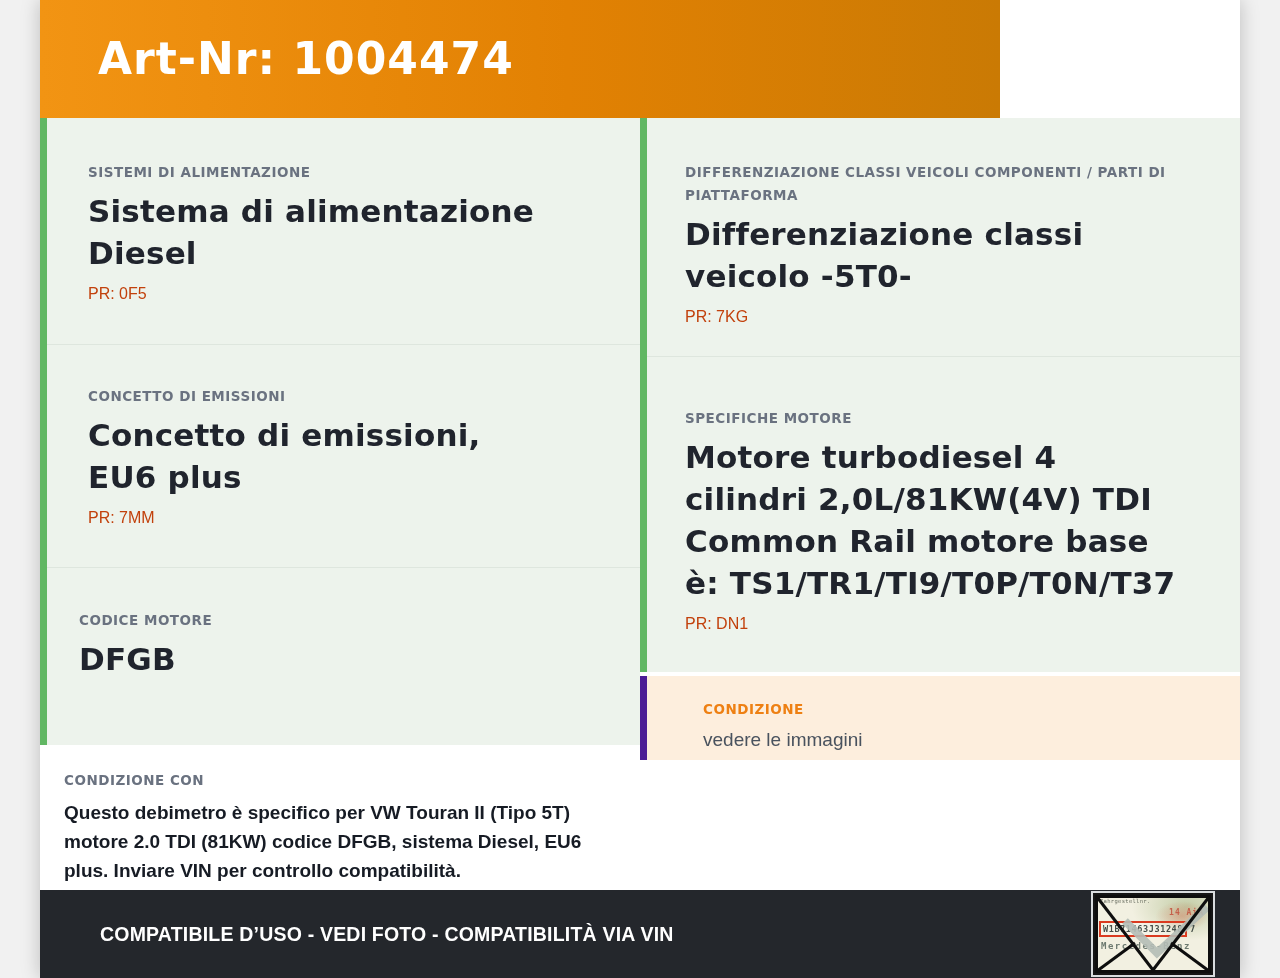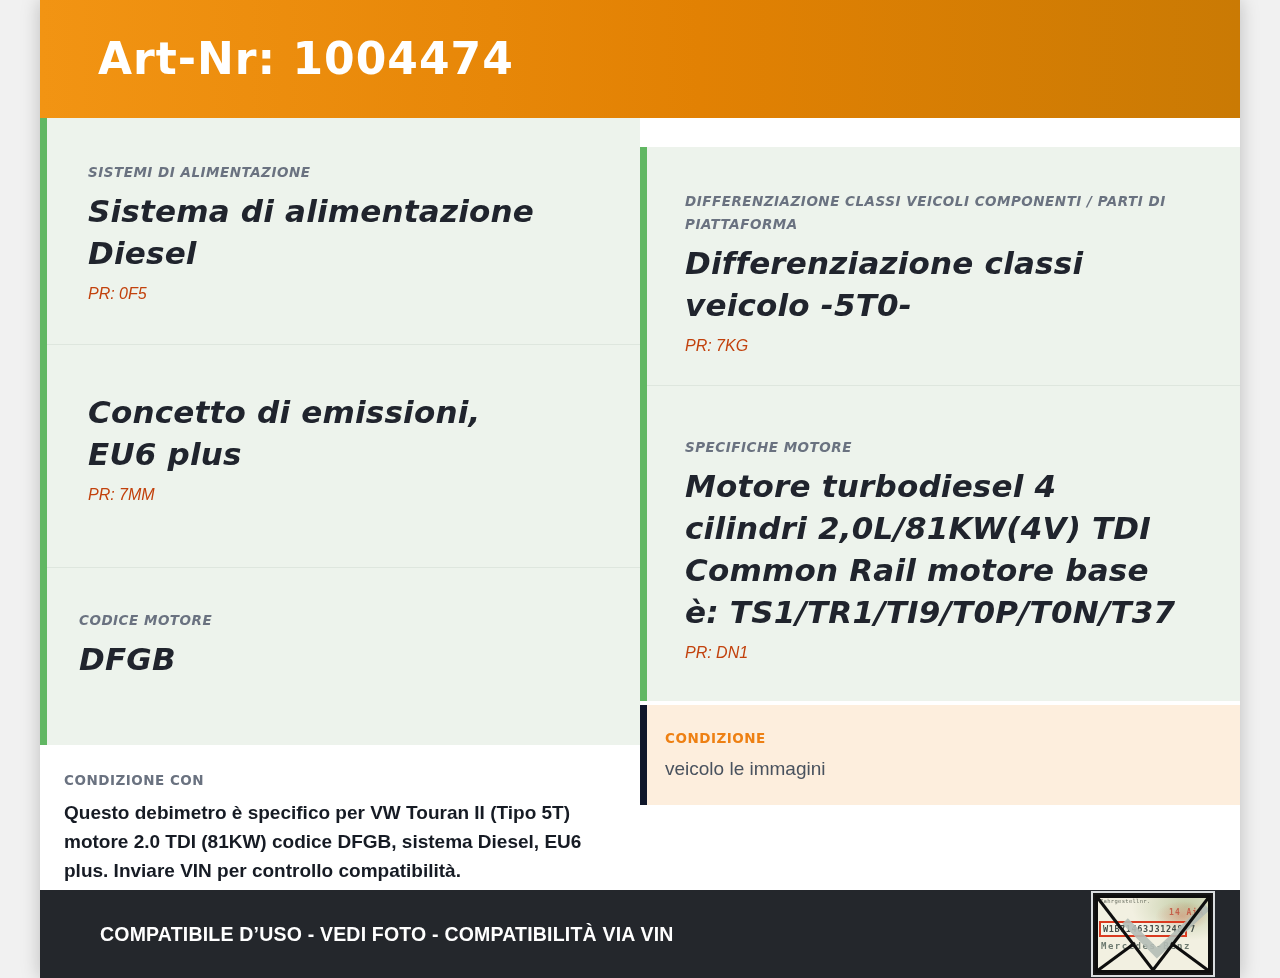--- a/index.html
+++ b/index.html
@@ -8,36 +8,36 @@
     background:#f1f1f1;
     font-family:"Liberation Sans",sans-serif;
   }
   .content{
     position:absolute;left:40px;top:0;width:1200px;height:978px;
     background:#ffffff;
     box-shadow:0 0 18px rgba(0,0,0,.22);
   }
   
   .hdr{
-    position:absolute;left:0;top:0;width:1200px;height:118px;
+    position:absolute;left:0;top:0;width:960px;height:118px;
     background:linear-gradient(90deg,#f29413 0%,#e28103 55%,#ca7a04 100%);
     display:flex;align-items:center;
   }
   .hdr h1{
     margin:0 0 0 58px;
     font-family:"DejaVu Sans",sans-serif;
     font-weight:700;font-size:44px;line-height:1;
     letter-spacing:1px;color:#ffffff;
   }
   
   .col{position:absolute;top:118px;width:600px;}
   .col-l{left:0;}
-  .col-r{left:600px;margin-top:29px;}
+  .col-r{left:600px;}
   .mint{background:#edf3ec;border-left:7px solid #61b763;box-sizing:border-box;}
-  .sec{box-sizing:border-box;padding:43px 38px 0 41px;font-style:italic;}
+  .sec{box-sizing:border-box;padding:43px 38px 0 41px;}
   .col-r .sec{padding-left:38px;}
   .sec1{height:227px;}
   .sec2{height:223px;padding-top:40px;}
   .sec3{height:177px;padding-top:41px;padding-left:32px;}
   .secA{height:239px;}
   .secB{height:315px;padding-top:50px;}
   .sec1,.sec2,.secA{border-bottom:1px solid #dee6de;}
   .lbl{
     font-family:"DejaVu Sans",sans-serif;
     font-weight:700;font-size:13.5px;line-height:23px;
@@ -62,22 +62,22 @@
     height:145px;background:#ffffff;box-sizing:border-box;
     padding:24px 24px 0 24px;
   }
   .compat p{
     margin:6px 0 0;max-width:554px;
     font-weight:700;font-size:19px;line-height:29px;color:#161b24;
   }
   
   .gap{height:4px;background:#ffffff;}
   .cond{
-    height:100px;background:#fdeedd;border-left:7px solid #0f172a;
-    box-sizing:border-box;padding:22px 38px 0 18px;
+    height:84px;background:#fdeedd;border-left:7px solid #4c1d95;
+    box-sizing:border-box;padding:22px 38px 0 56px;
   }
   .cond .lbl{color:#ee8013;}
   .cond p{
     margin:6px 0 0;
     font-size:19px;line-height:26px;color:#49525e;
   }
   .white-fill{height:122px;background:#ffffff;}
   
   .ftr{
     position:absolute;left:0;top:890px;width:1200px;height:88px;
@@ -135,20 +135,21 @@
   </div>
 
   <div class="col col-l">
     <div class="mint">
       <section class="sec sec1">
         <div class="lbl">SISTEMI DI ALIMENTAZIONE</div>
         <h2 class="ttl mw1">Sistema di alimentazione Diesel</h2>
         <div class="pr">PR: 0F5</div>
       </section>
       <section class="sec sec2">
+        <div class="lbl">CONCETTO DI EMISSIONI</div>
         <h2 class="ttl mw2">Concetto di emissioni, EU6 plus</h2>
         <div class="pr">PR: 7MM</div>
       </section>
       <section class="sec sec3">
         <div class="lbl">CODICE MOTORE</div>
         <h2 class="ttl">DFGB</h2>
       </section>
     </div>
     <div class="compat">
       <div class="lbl">CONDIZIONE CON</div>
@@ -165,21 +166,21 @@
       </section>
       <section class="sec secB">
         <div class="lbl">SPECIFICHE MOTORE</div>
         <h2 class="ttl mwB">Motore turbodiesel 4 cilindri 2,0L/81KW(4V) TDI Common Rail motore base è: TS1/TR1/TI9/T0P/T0N/T37</h2>
         <div class="pr">PR: DN1</div>
       </section>
     </div>
     <div class="gap"></div>
     <div class="cond">
       <div class="lbl">CONDIZIONE</div>
-      <p>veicolo le immagini</p>
+      <p>vedere le immagini</p>
     </div>
     <div class="white-fill"></div>
   </div>
 
   <div class="ftr">
     <div class="f-text">COMPATIBILE D’USO - VEDI FOTO - COMPATIBILITÀ VIA VIN</div>
     <div class="vin-photo">
       <div class="tint-g"></div>
       <div class="tint-r"></div>
       <span class="doc-label">Fahrgestellnr.</span>

